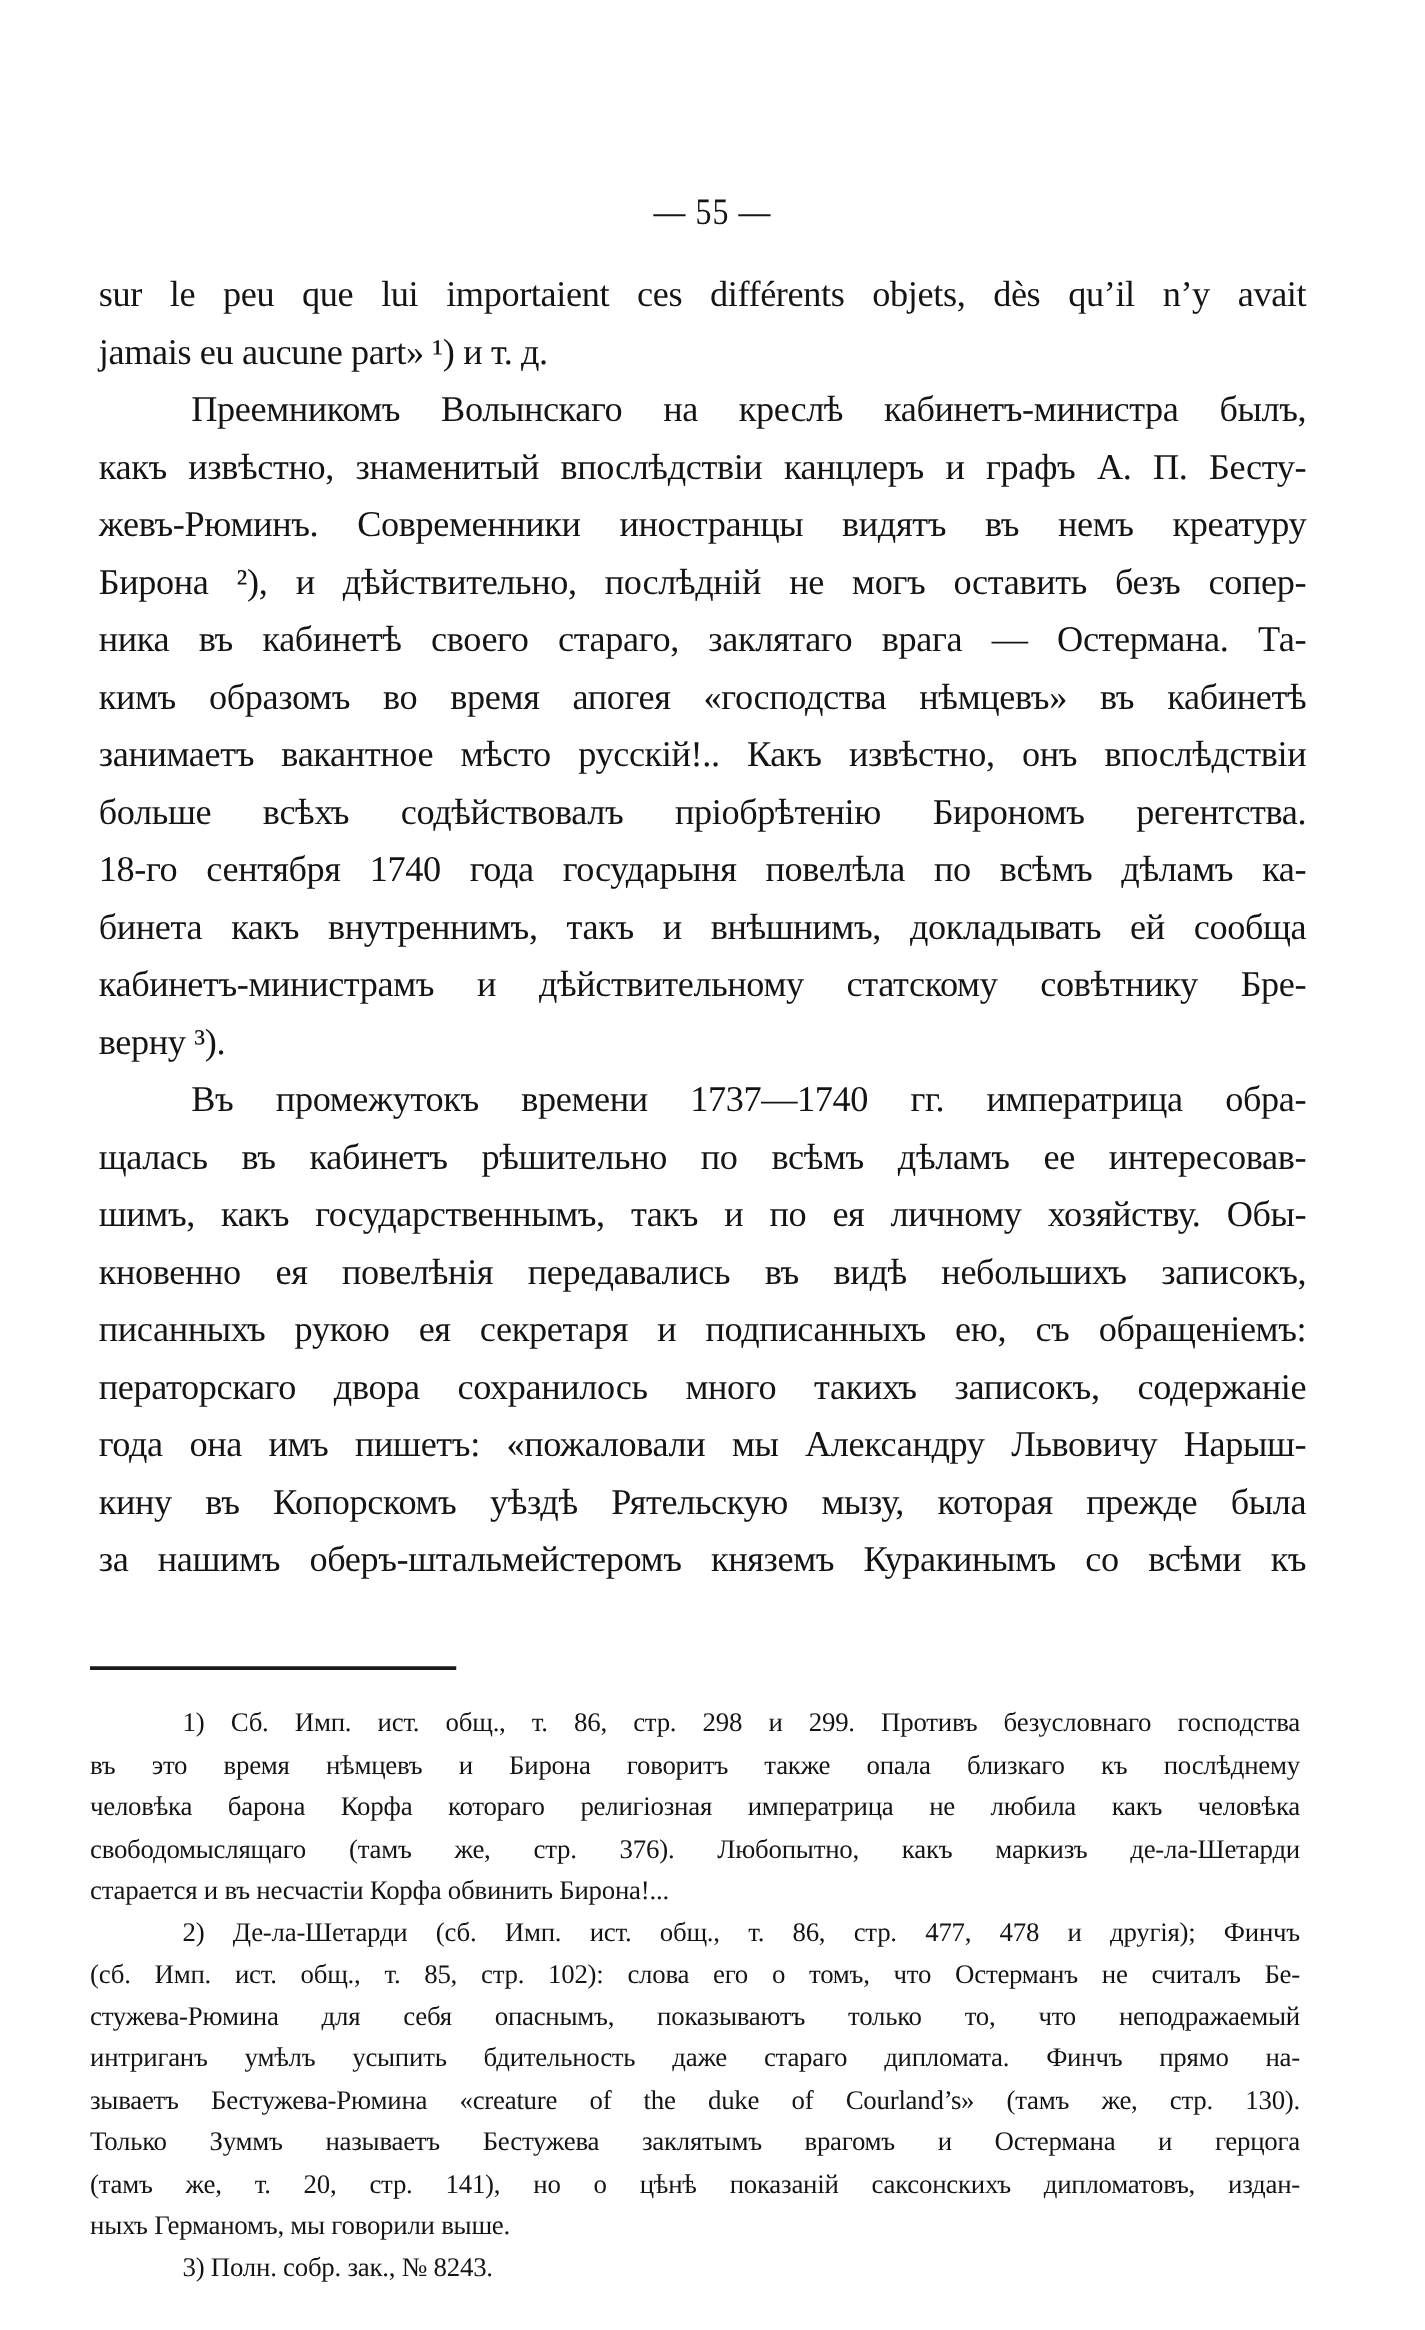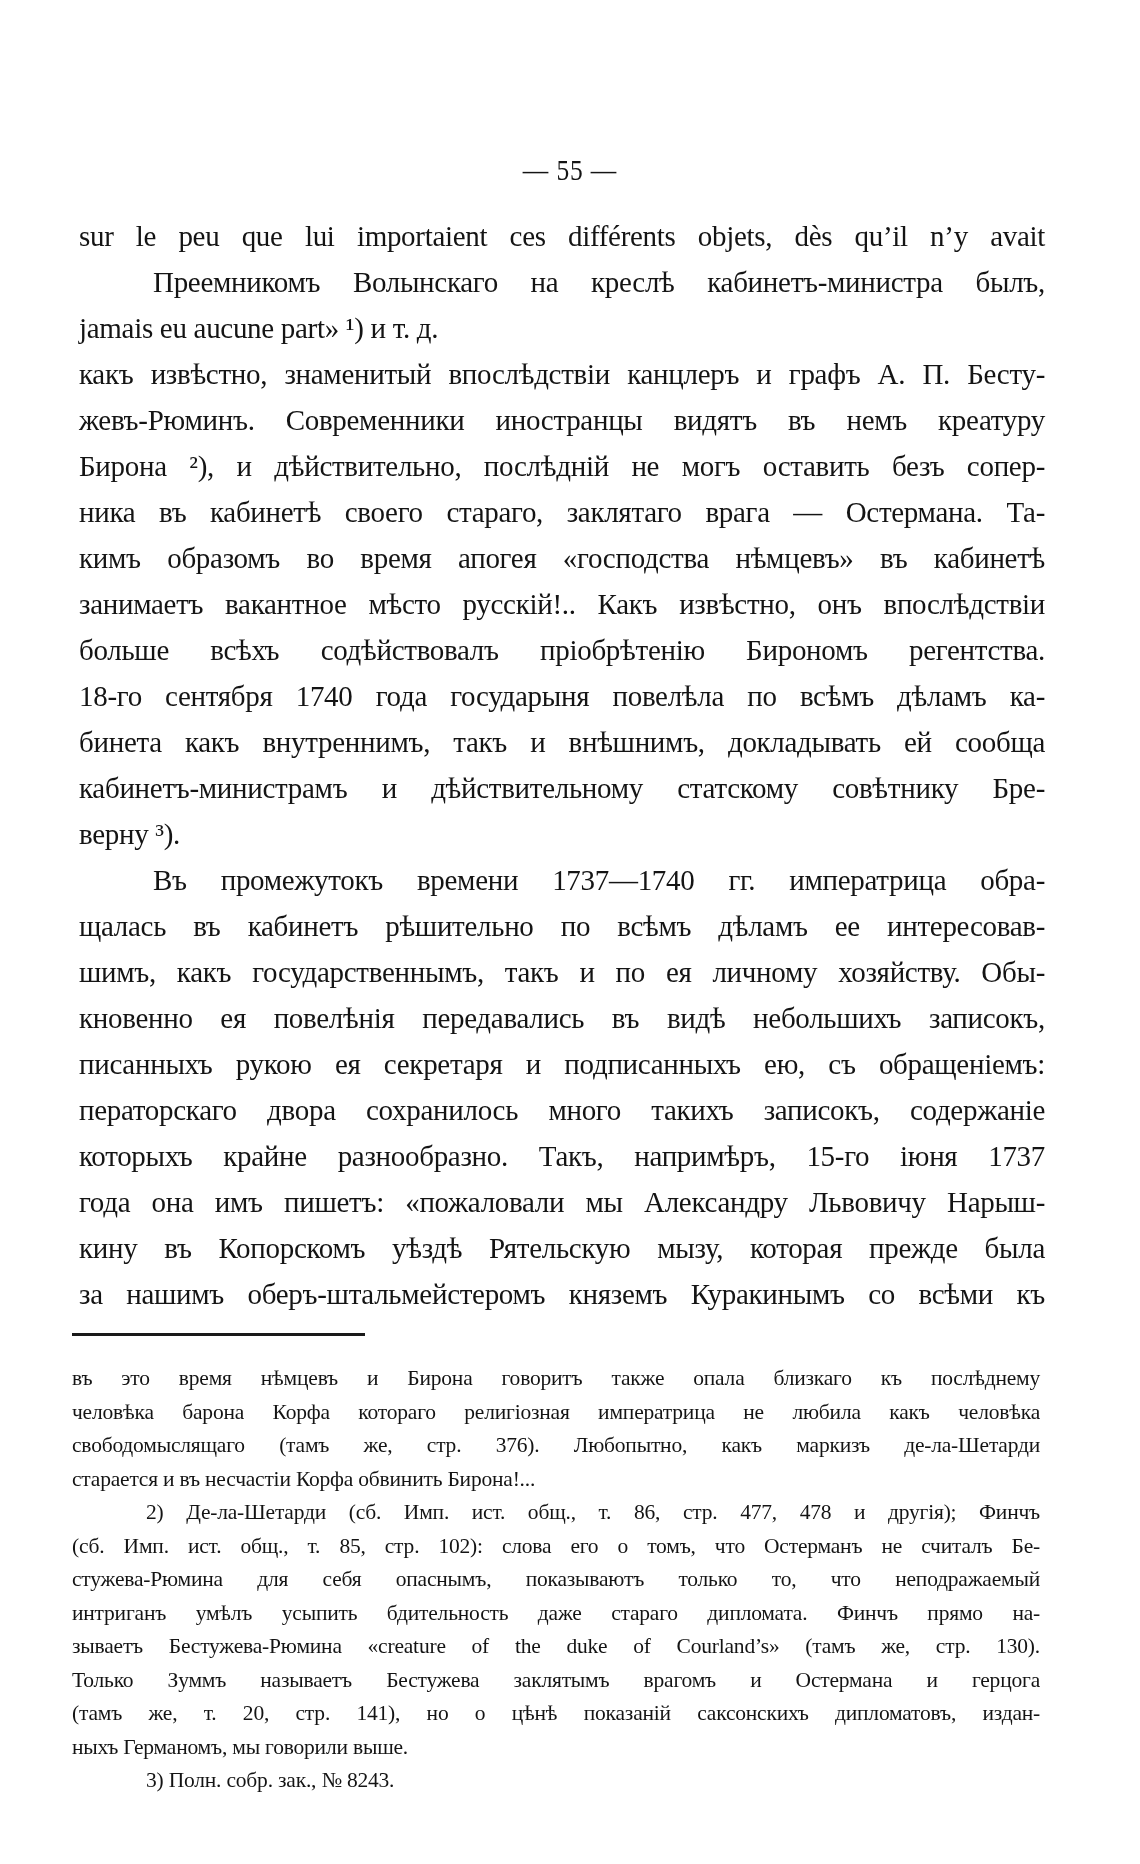--- a/index.html
+++ b/index.html
@@ -29,48 +29,48 @@
   .note-line.indent { padding-left: 74px; }
 </style>
 </head>
 <body>
 
 <div class="page">
   <div class="page-number">— 55 —</div>
 
   <div class="body-text">
     <span class="line">sur le peu que lui importaient ces différents objets, dès qu’il n’y avait</span>
+    <span class="line last">jamais eu aucune part» ¹) и т. д.</span>
     <span class="line indent">Преемникомъ Волынскаго на креслѣ кабинетъ-министра былъ,</span>
-    <span class="line last">jamais eu aucune part» ¹) и т. д.</span>
     <span class="line">какъ извѣстно, знаменитый впослѣдствіи канцлеръ и графъ А. П. Бесту-</span>
     <span class="line">жевъ-Рюминъ. Современники иностранцы видятъ въ немъ креатуру</span>
     <span class="line">Бирона ²), и дѣйствительно, послѣдній не могъ оставить безъ сопер-</span>
     <span class="line">ника въ кабинетѣ своего стараго, заклятаго врага — Остермана. Та-</span>
     <span class="line">кимъ образомъ во время апогея «господства нѣмцевъ» въ кабинетѣ</span>
     <span class="line">занимаетъ вакантное мѣсто русскій!.. Какъ извѣстно, онъ впослѣдствіи</span>
     <span class="line">больше всѣхъ содѣйствовалъ пріобрѣтенію Бирономъ регентства.</span>
     <span class="line">18-го сентября 1740 года государыня повелѣла по всѣмъ дѣламъ ка-</span>
     <span class="line">бинета какъ внутреннимъ, такъ и внѣшнимъ, докладывать ей сообща</span>
     <span class="line">кабинетъ-министрамъ и дѣйствительному статскому совѣтнику Бре-</span>
     <span class="line last">верну ³).</span>
     <span class="line indent">Въ промежутокъ времени 1737—1740 гг. императрица обра-</span>
     <span class="line">щалась въ кабинетъ рѣшительно по всѣмъ дѣламъ ее интересовав-</span>
     <span class="line">шимъ, какъ государственнымъ, такъ и по ея личному хозяйству. Обы-</span>
     <span class="line">кновенно ея повелѣнія передавались въ видѣ небольшихъ записокъ,</span>
     <span class="line">писанныхъ рукою ея секретаря и подписанныхъ ею, съ обращеніемъ:</span>
     <span class="line">ператорскаго двора сохранилось много такихъ записокъ, содержаніе</span>
-    <span class="line">которыхъ крайне разнообразно. Такъ, напримѣръ, 15-го іюня 1737</span>
     <span class="line">года она имъ пишетъ: «пожаловали мы Александру Львовичу Нарыш-</span>
     <span class="line">кину въ Копорскомъ уѣздѣ Рятельскую мызу, которая прежде была</span>
     <span class="line">за нашимъ оберъ-штальмейстеромъ княземъ Куракинымъ со всѣми къ</span>
   </div>
 
   <div class="rule"></div>
 
   <div class="notes">
+    <span class="note-line indent">1) Сб. Имп. ист. общ., т. 86, стр. 298 и 299. Противъ безусловнаго господства</span>
     <span class="note-line">въ это время нѣмцевъ и Бирона говоритъ также опала близкаго къ послѣднему</span>
     <span class="note-line">человѣка барона Корфа котораго религіозная императрица не любила какъ человѣка</span>
     <span class="note-line">свободомыслящаго (тамъ же, стр. 376). Любопытно, какъ маркизъ де-ла-Шетарди</span>
     <span class="note-line last">старается и въ несчастіи Корфа обвинить Бирона!...</span>
     <span class="note-line indent">2) Де-ла-Шетарди (сб. Имп. ист. общ., т. 86, стр. 477, 478 и другія); Финчъ</span>
     <span class="note-line">(сб. Имп. ист. общ., т. 85, стр. 102): слова его о томъ, что Остерманъ не считалъ Бе-</span>
     <span class="note-line">стужева-Рюмина для себя опаснымъ, показываютъ только то, что неподражаемый</span>
     <span class="note-line">интриганъ умѣлъ усыпить бдительность даже стараго дипломата. Финчъ прямо на-</span>
     <span class="note-line">зываетъ Бестужева-Рюмина «creature of the duke of Courland’s» (тамъ же, стр. 130).</span>
     <span class="note-line">Только Зуммъ называетъ Бестужева заклятымъ врагомъ и Остермана и герцога</span>

